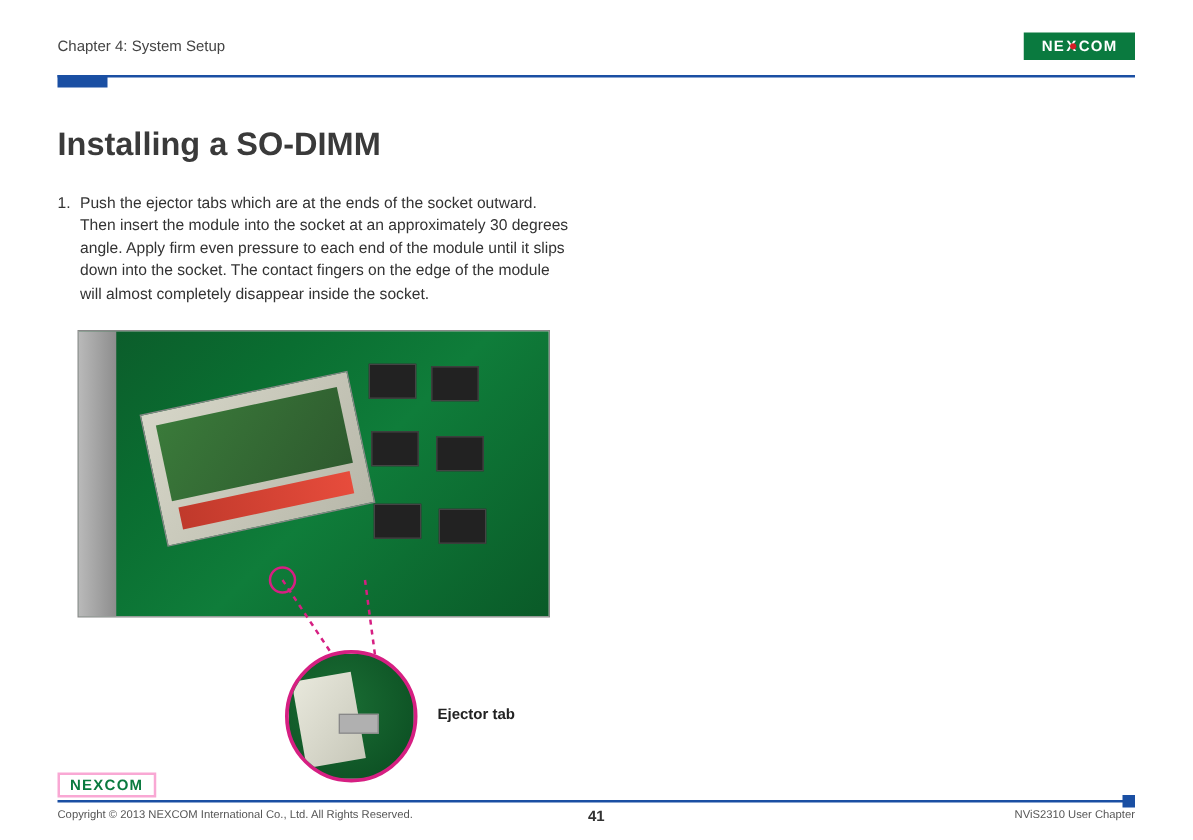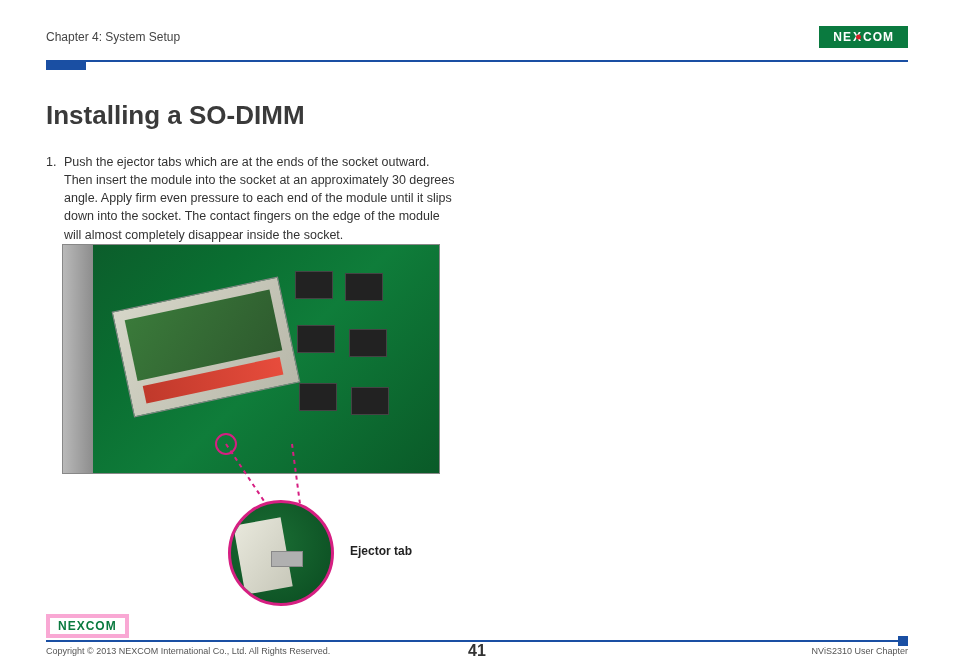--- a/index.html
+++ b/index.html
@@ -66,20 +66,21 @@
   .instructions {
     display: flex;
     gap: 6px;
     max-width: 410px;
     font-size: 12.5px;
     line-height: 1.45;
     color: #333;
   }
   .step-num { flex: 0 0 12px; }
   .photo-block {
+    margin-top: 20px;
     position: relative;
     width: 400px;
   }
   .board-photo {
     width: 378px;
     height: 230px;
     margin-left: 16px;
     background: linear-gradient(135deg,#0c5a2a 0%,#0a6e31 30%,#0f7d3a 55%,#0a5a28 100%);
     position: relative;
     overflow: hidden;
@@ -132,30 +133,30 @@
   .footer{
     position:absolute; left:46px; right:46px; bottom:16px;
   }
   .footer-rule{
     height:2px;background:#1a4fa3;position:relative;margin-bottom:4px;
   }
   .footer-rule::after{
     content:"";position:absolute;right:0;top:-4px;width:10px;height:10px;background:#1a4fa3;
   }
   .footer-row{
-    display:flex;justify-content:space-between;align-items:center;
+    display:flex;justify-content:space-between;
     font-size:9px;color:#555;
   }
   .footer-logo{
     background:#fff;color:#0a7a3f;font-weight:bold;font-size:12px;
-    letter-spacing:1px;border:4px solid #f9a8d4;padding:1px 8px;
+    letter-spacing:1px;border:2px solid #f9a8d4;padding:1px 8px;
     display:inline-block;margin-bottom:2px;
   }
   .page-num{
-    font-size:16px;font-weight:700;color:#333;
+    font-size:12px;font-weight:700;color:#333;
     position:absolute;left:50%;transform:translateX(-50%);
   }
 </style>
 </head>
 <body>
 
 <div class="page">
 
   <div class="header">
     <div class="chapter">Chapter 4: System Setup</div>

